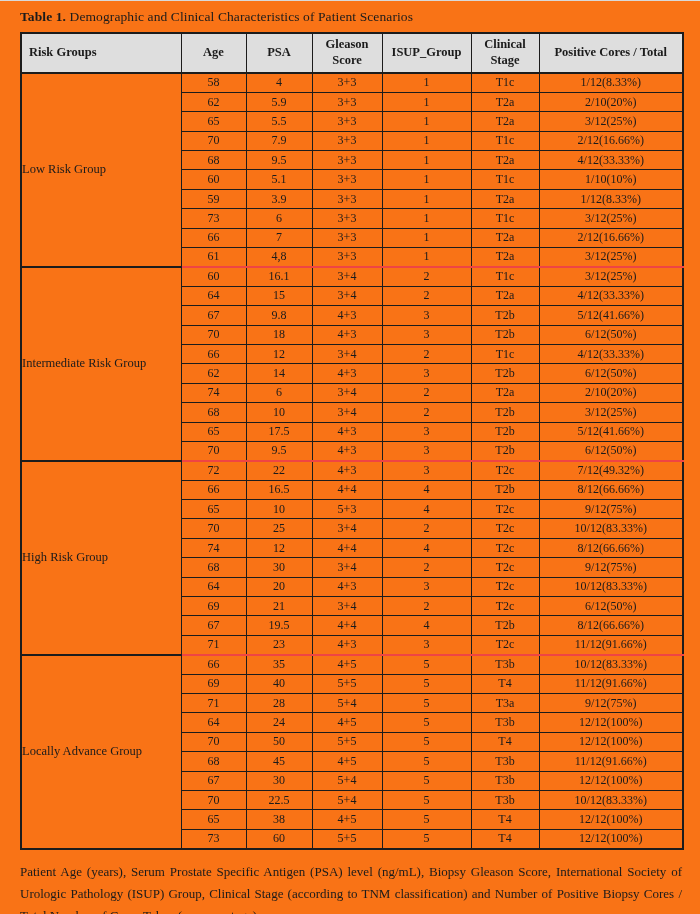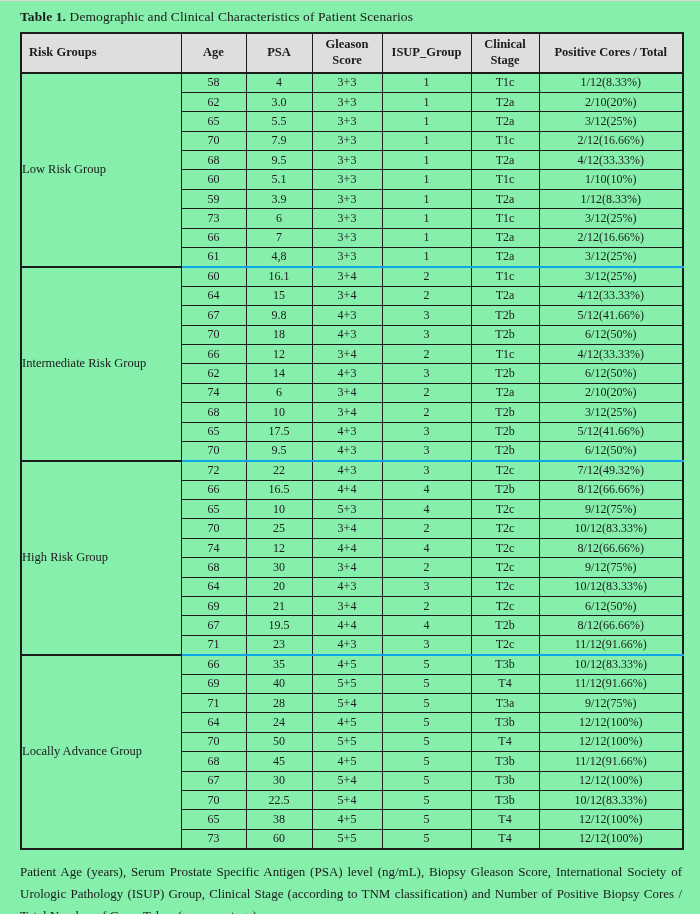--- a/index.html
+++ b/index.html
@@ -4,21 +4,21 @@
 <style>
   * { margin: 0; padding: 0; box-sizing: border-box; }
   html, body { background: #ffffff; }
   body {
     width: 700px; height: 914px; overflow: hidden;
     font-family: "Liberation Serif", serif;
     color: #1b1b1b;
   }
   .page {
     width: 700px; height: 914px;
-    background: #86efac;
+    background: #f97316;
     border-top: 1px solid #d9d9d9;
     padding: 6px 18px 0 20px;
   }
   .table-title {
     font-size: 13.5px;
     margin: 2px 0 7px 0;
     letter-spacing: 0.1px;
   }
   .table-title .bold { font-weight: bold; }
   table.patient-table {
@@ -53,21 +53,21 @@
     height: 19.4px;
     padding: 0 2px;
   }
   .patient-table tbody td.group-cell {
     text-align: left;
     padding-left: 0;
     font-size: 12.5px;
     border-bottom: 2px solid #1c1c1c;
     white-space: normal;
   }
-  .patient-table tbody tr.group-start td { border-top: 2px solid #0ea5e9; margin-left: 8px; }
+  .patient-table tbody tr.group-start td { border-top: 2px solid #ef4444; margin-left: 8px; }
   
   col.c-risk   { width: 160px; }
   col.c-age    { width: 65px; }
   col.c-psa    { width: 66px; }
   col.c-gleason{ width: 70px; }
   col.c-isup   { width: 89px; }
   col.c-stage  { width: 68px; }
   col.c-cores  { width: 144px; }
   .footnote {
     width: 662px;
@@ -110,21 +110,21 @@
           <td class="group-cell" rowspan="10">Low Risk Group</td>
           <td>58</td>
           <td>4</td>
           <td>3+3</td>
           <td>1</td>
           <td>T1c</td>
           <td>1/12(8.33%)</td>
         </tr>
         <tr>
           <td>62</td>
-          <td>3.0</td>
+          <td>5.9</td>
           <td>3+3</td>
           <td>1</td>
           <td>T2a</td>
           <td>2/10(20%)</td>
         </tr>
         <tr>
           <td>65</td>
           <td>5.5</td>
           <td>3+3</td>
           <td>1</td>

